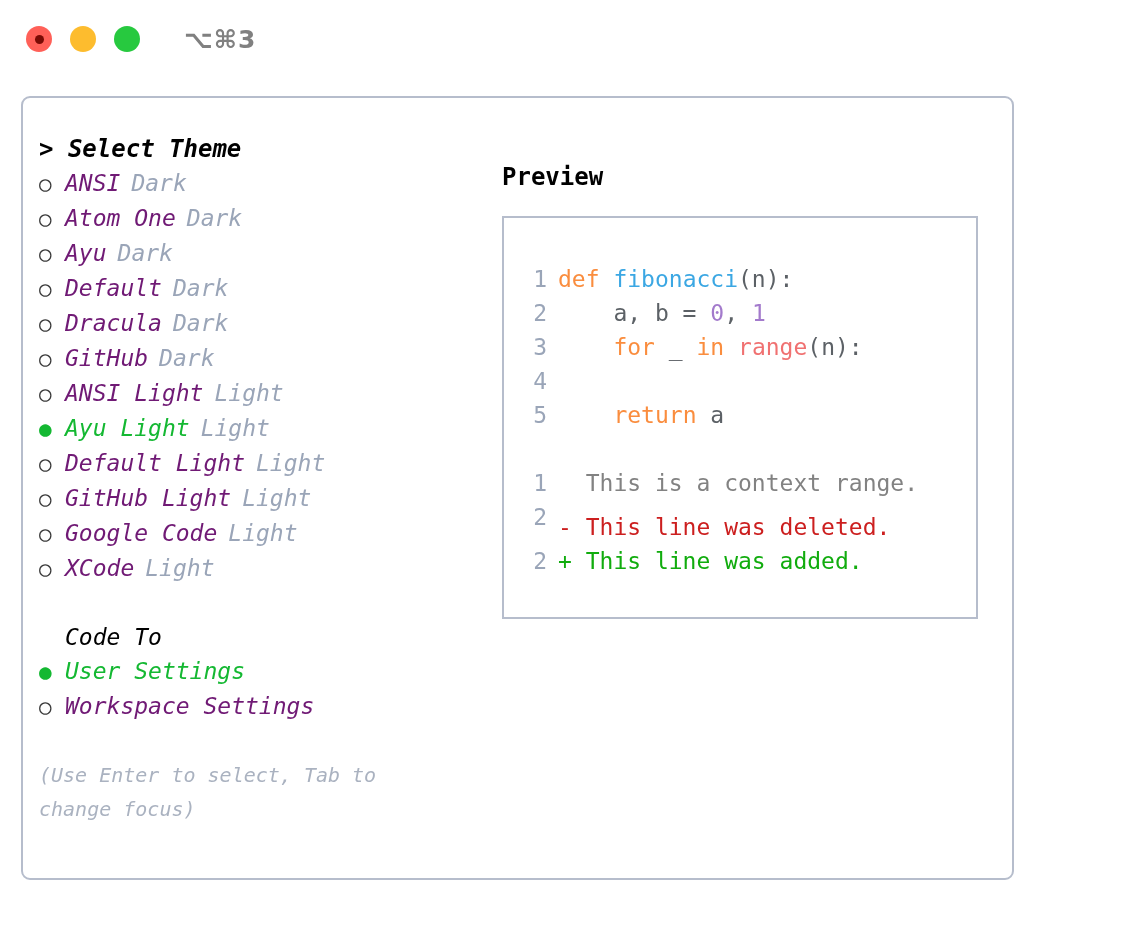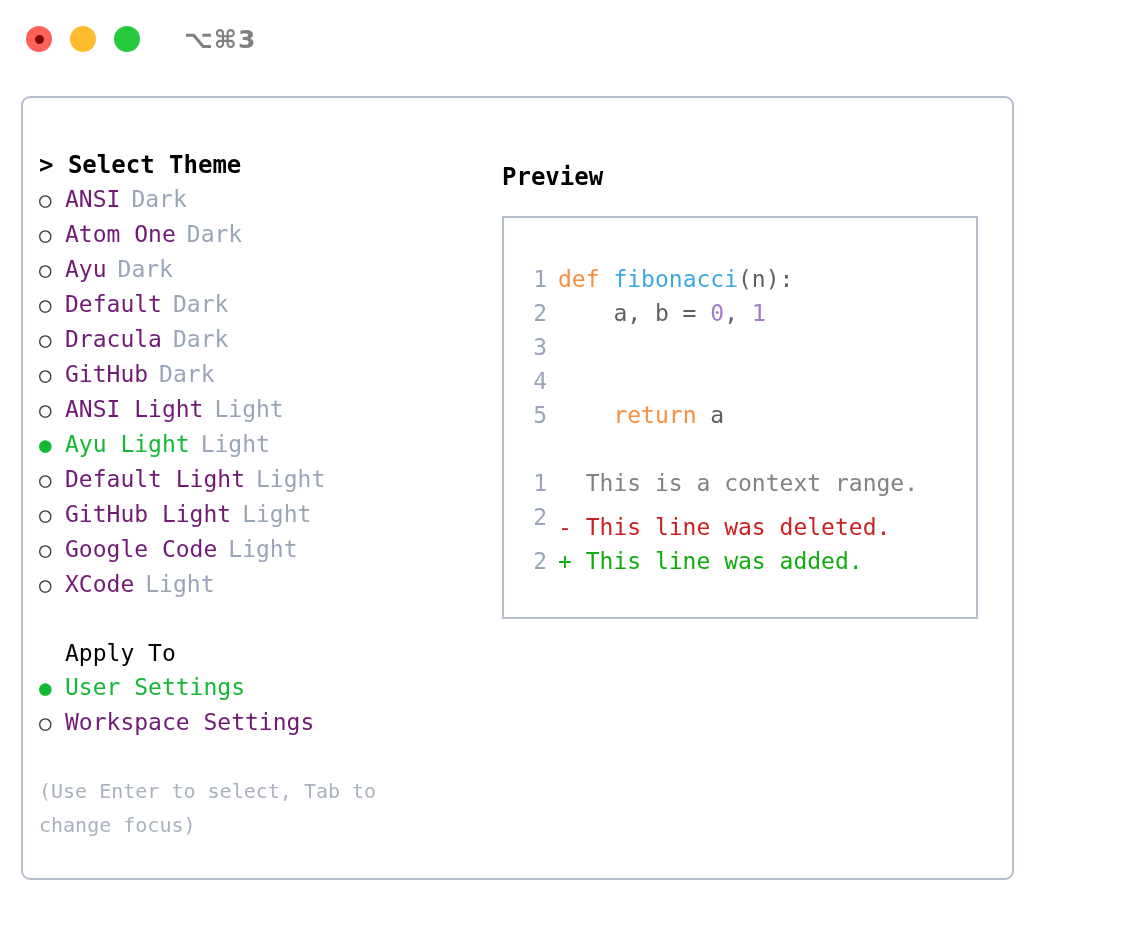--- a/index.html
+++ b/index.html
@@ -79,22 +79,23 @@
   .panel-inner {
     position: relative;
     width: 100%;
     height: 100%;
   }
 
   
   .left-col {
     position: absolute;
     left: 16px;
-    top: 50px;
+    top: 34px;
     width: 430px;
+    font-style: italic;
   }
 
   .section-header {
     font-size: 24px;
     font-weight: bold;
     color: #000000;
     line-height: 34px;
     white-space: pre;
   }
 
@@ -225,38 +226,38 @@
             <div class="opt-row"><span class="bullet">○</span><span class="opt-label">ANSI Light</span><span class="opt-tag">Light</span></div>
             <div class="opt-row selected"><span class="bullet sel">●</span><span class="opt-label">Ayu Light</span><span class="opt-tag">Light</span></div>
             <div class="opt-row"><span class="bullet">○</span><span class="opt-label">Default Light</span><span class="opt-tag">Light</span></div>
             <div class="opt-row"><span class="bullet">○</span><span class="opt-label">GitHub Light</span><span class="opt-tag">Light</span></div>
             <div class="opt-row"><span class="bullet">○</span><span class="opt-label">Google Code</span><span class="opt-tag">Light</span></div>
             <div class="opt-row"><span class="bullet">○</span><span class="opt-label">XCode</span><span class="opt-tag">Light</span></div>
           </div>
 
         <div class="spacer-lg"></div>
 
-        <div class="apply-header">Apply To</div>
+        <div class="apply-header">Code To</div>
         <div id="apply-list">
             <div class="opt-row selected"><span class="bullet sel">●</span><span class="opt-label">User Settings</span></div>
             <div class="opt-row"><span class="bullet">○</span><span class="opt-label">Workspace Settings</span></div>
           </div>
 
         <div class="spacer-lg"></div>
 
         <div class="hint">(Use Enter to select, Tab to change focus)</div>
       </div>
 
       <div class="right-col">
         <div class="preview-title">Preview</div>
         <div class="preview-box">
           <div id="code-block">
               <div class="code-line"><span class="lineno">1</span><span class="code-body"><span class="tok-kw">def </span><span class="tok-fn">fibonacci</span><span class="tok-plain">(n):</span></span></div>
               <div class="code-line"><span class="lineno">2</span><span class="code-body"><span class="tok-plain">    a, b = </span><span class="tok-num">0</span><span class="tok-plain">, </span><span class="tok-num">1</span></span></div>
-              <div class="code-line"><span class="lineno">3</span></div>
+              <div class="code-line"><span class="lineno">3</span><span class="code-body"><span class="tok-plain">    </span><span class="tok-kw">for</span><span class="tok-plain"> _ </span><span class="tok-kw">in</span><span class="tok-plain"> </span><span class="tok-bi">range</span><span class="tok-plain">(n):</span></span></div>
               <div class="code-line"><span class="lineno">4</span></div>
               <div class="code-line"><span class="lineno">5</span><span class="code-body"><span class="tok-plain">    </span><span class="tok-kw">return</span><span class="tok-plain"> a</span></span></div>
             </div>
           <div class="blank-line"></div>
           <div id="diff-block">
               <div class="code-line"><span class="lineno">1</span><span class="code-body diff-ctx">  This is a context range.</span></div>
               <div class="code-line"><span class="lineno">2</span><span class="code-body diff-del">- This line was deleted.</span></div>
               <div class="code-line"><span class="lineno">2</span><span class="code-body diff-add">+ This line was added.</span></div>
             </div>
         </div>

